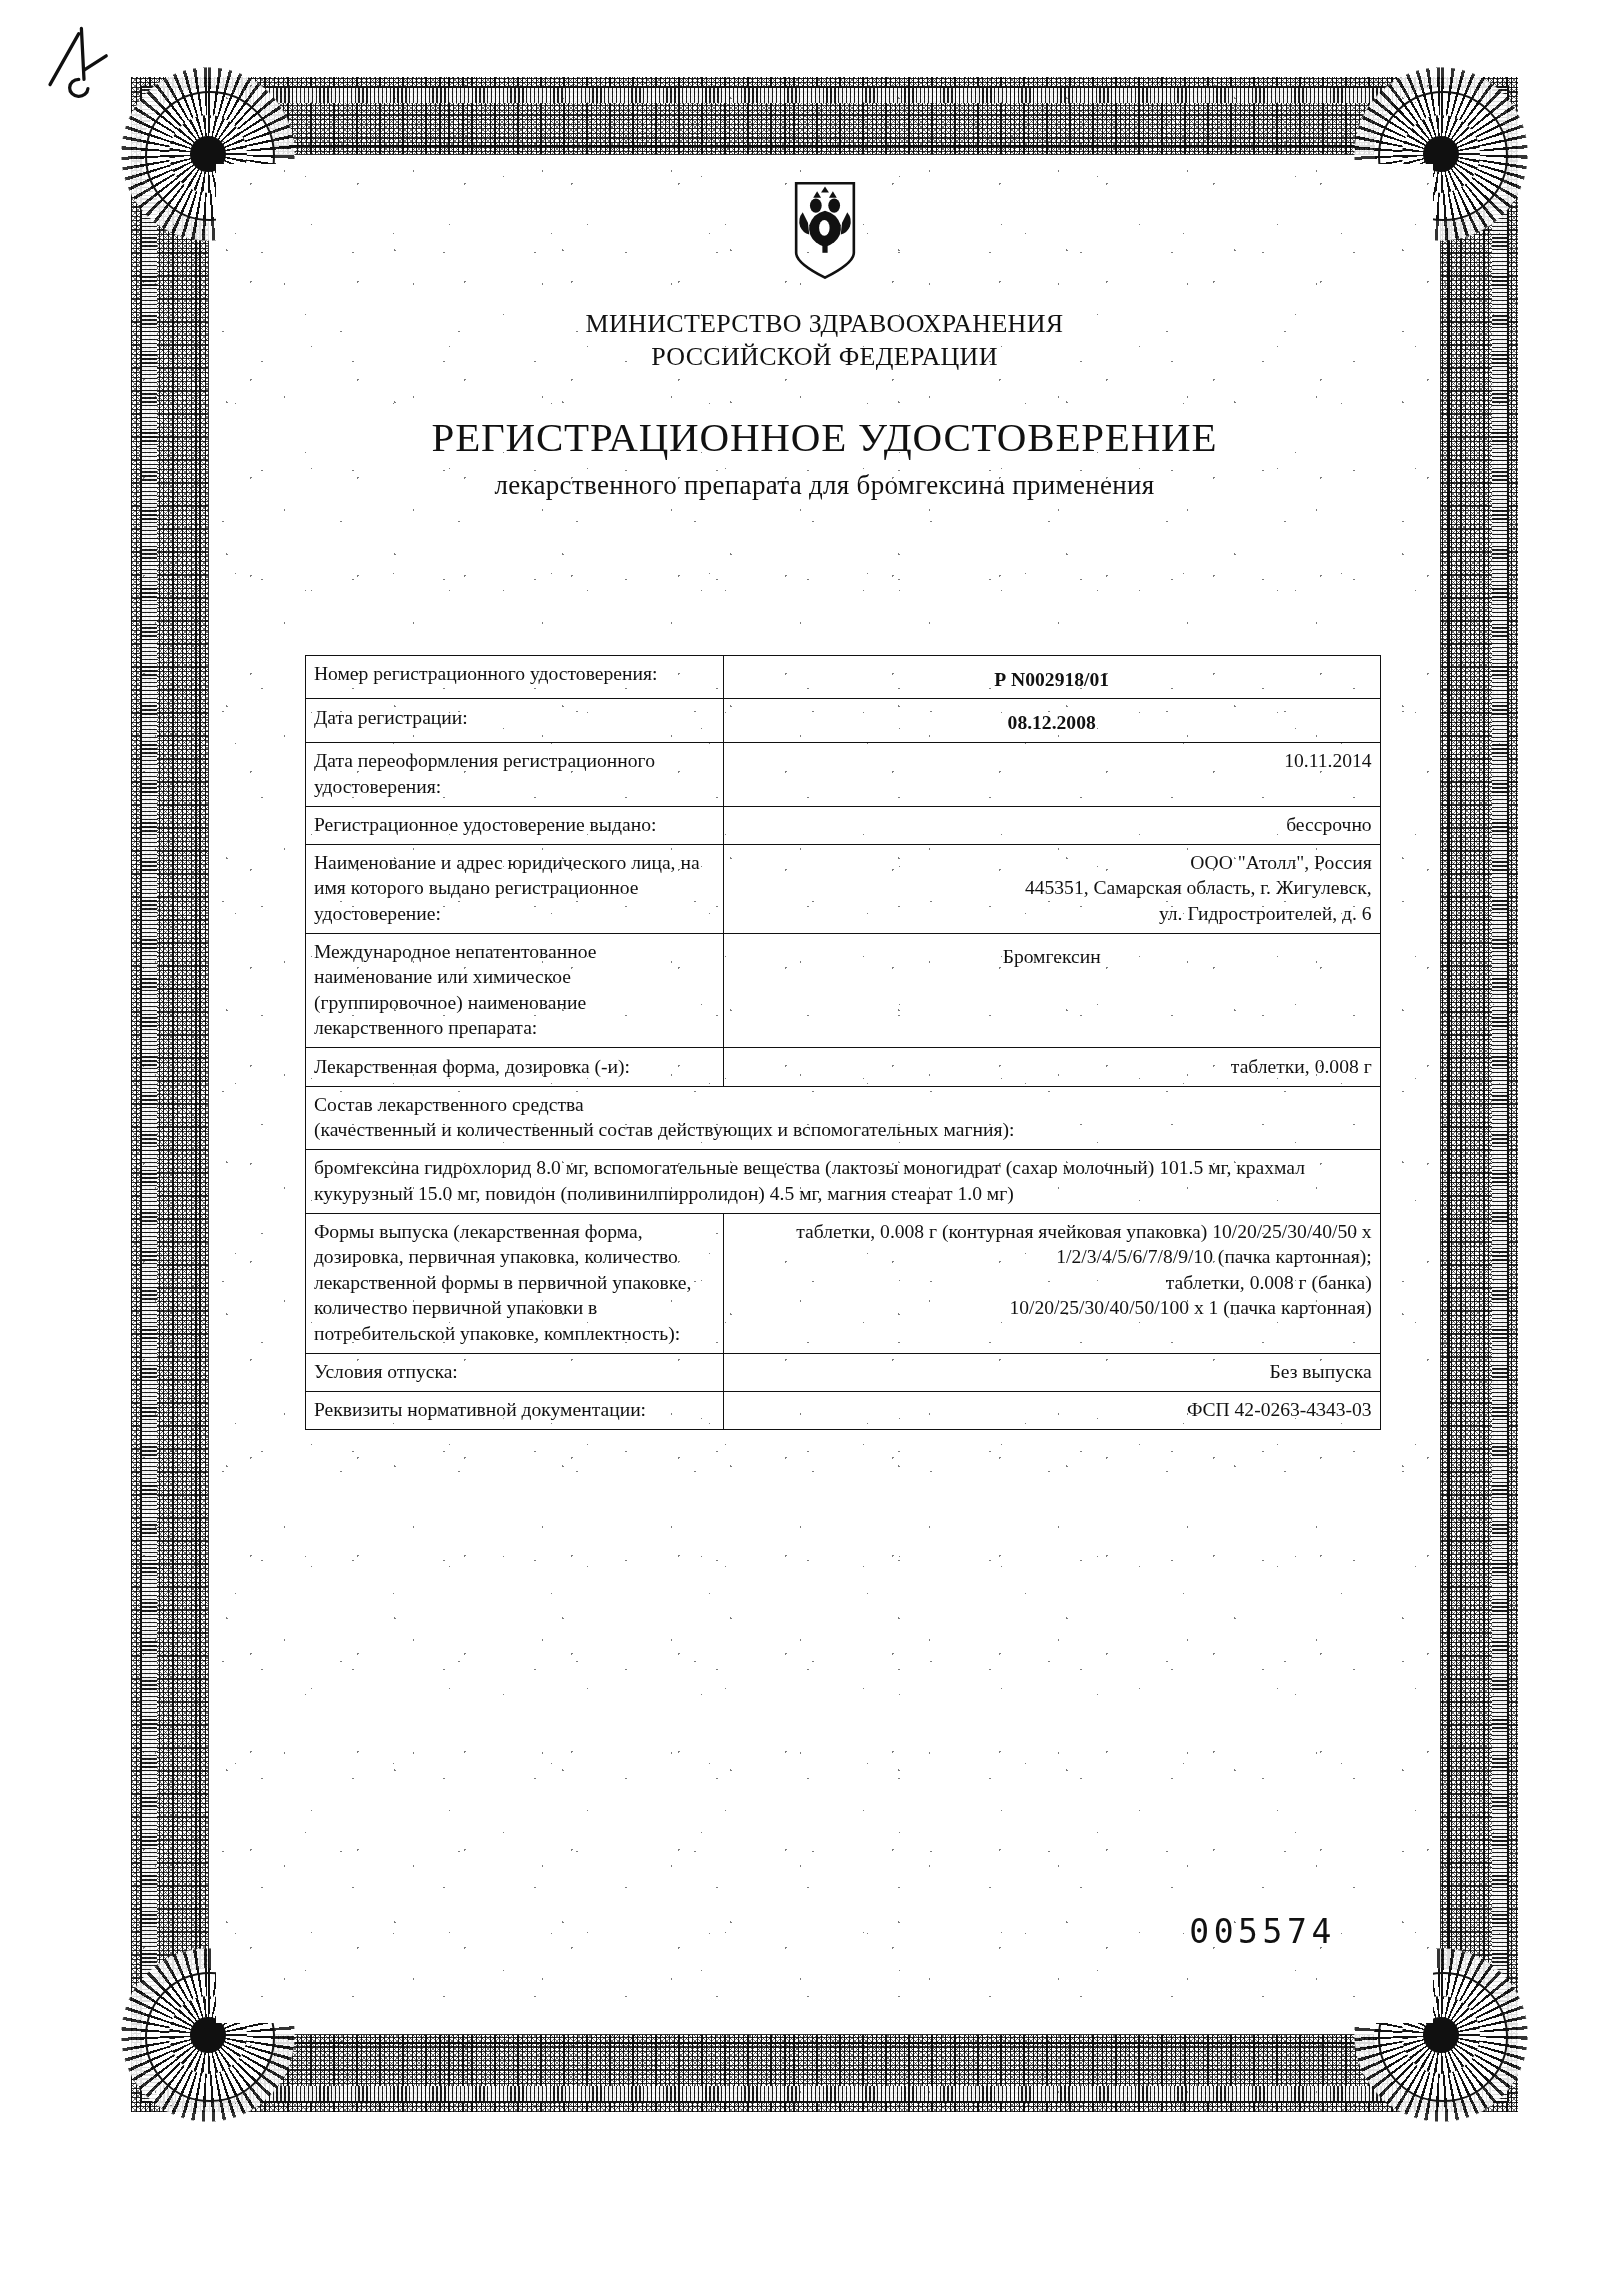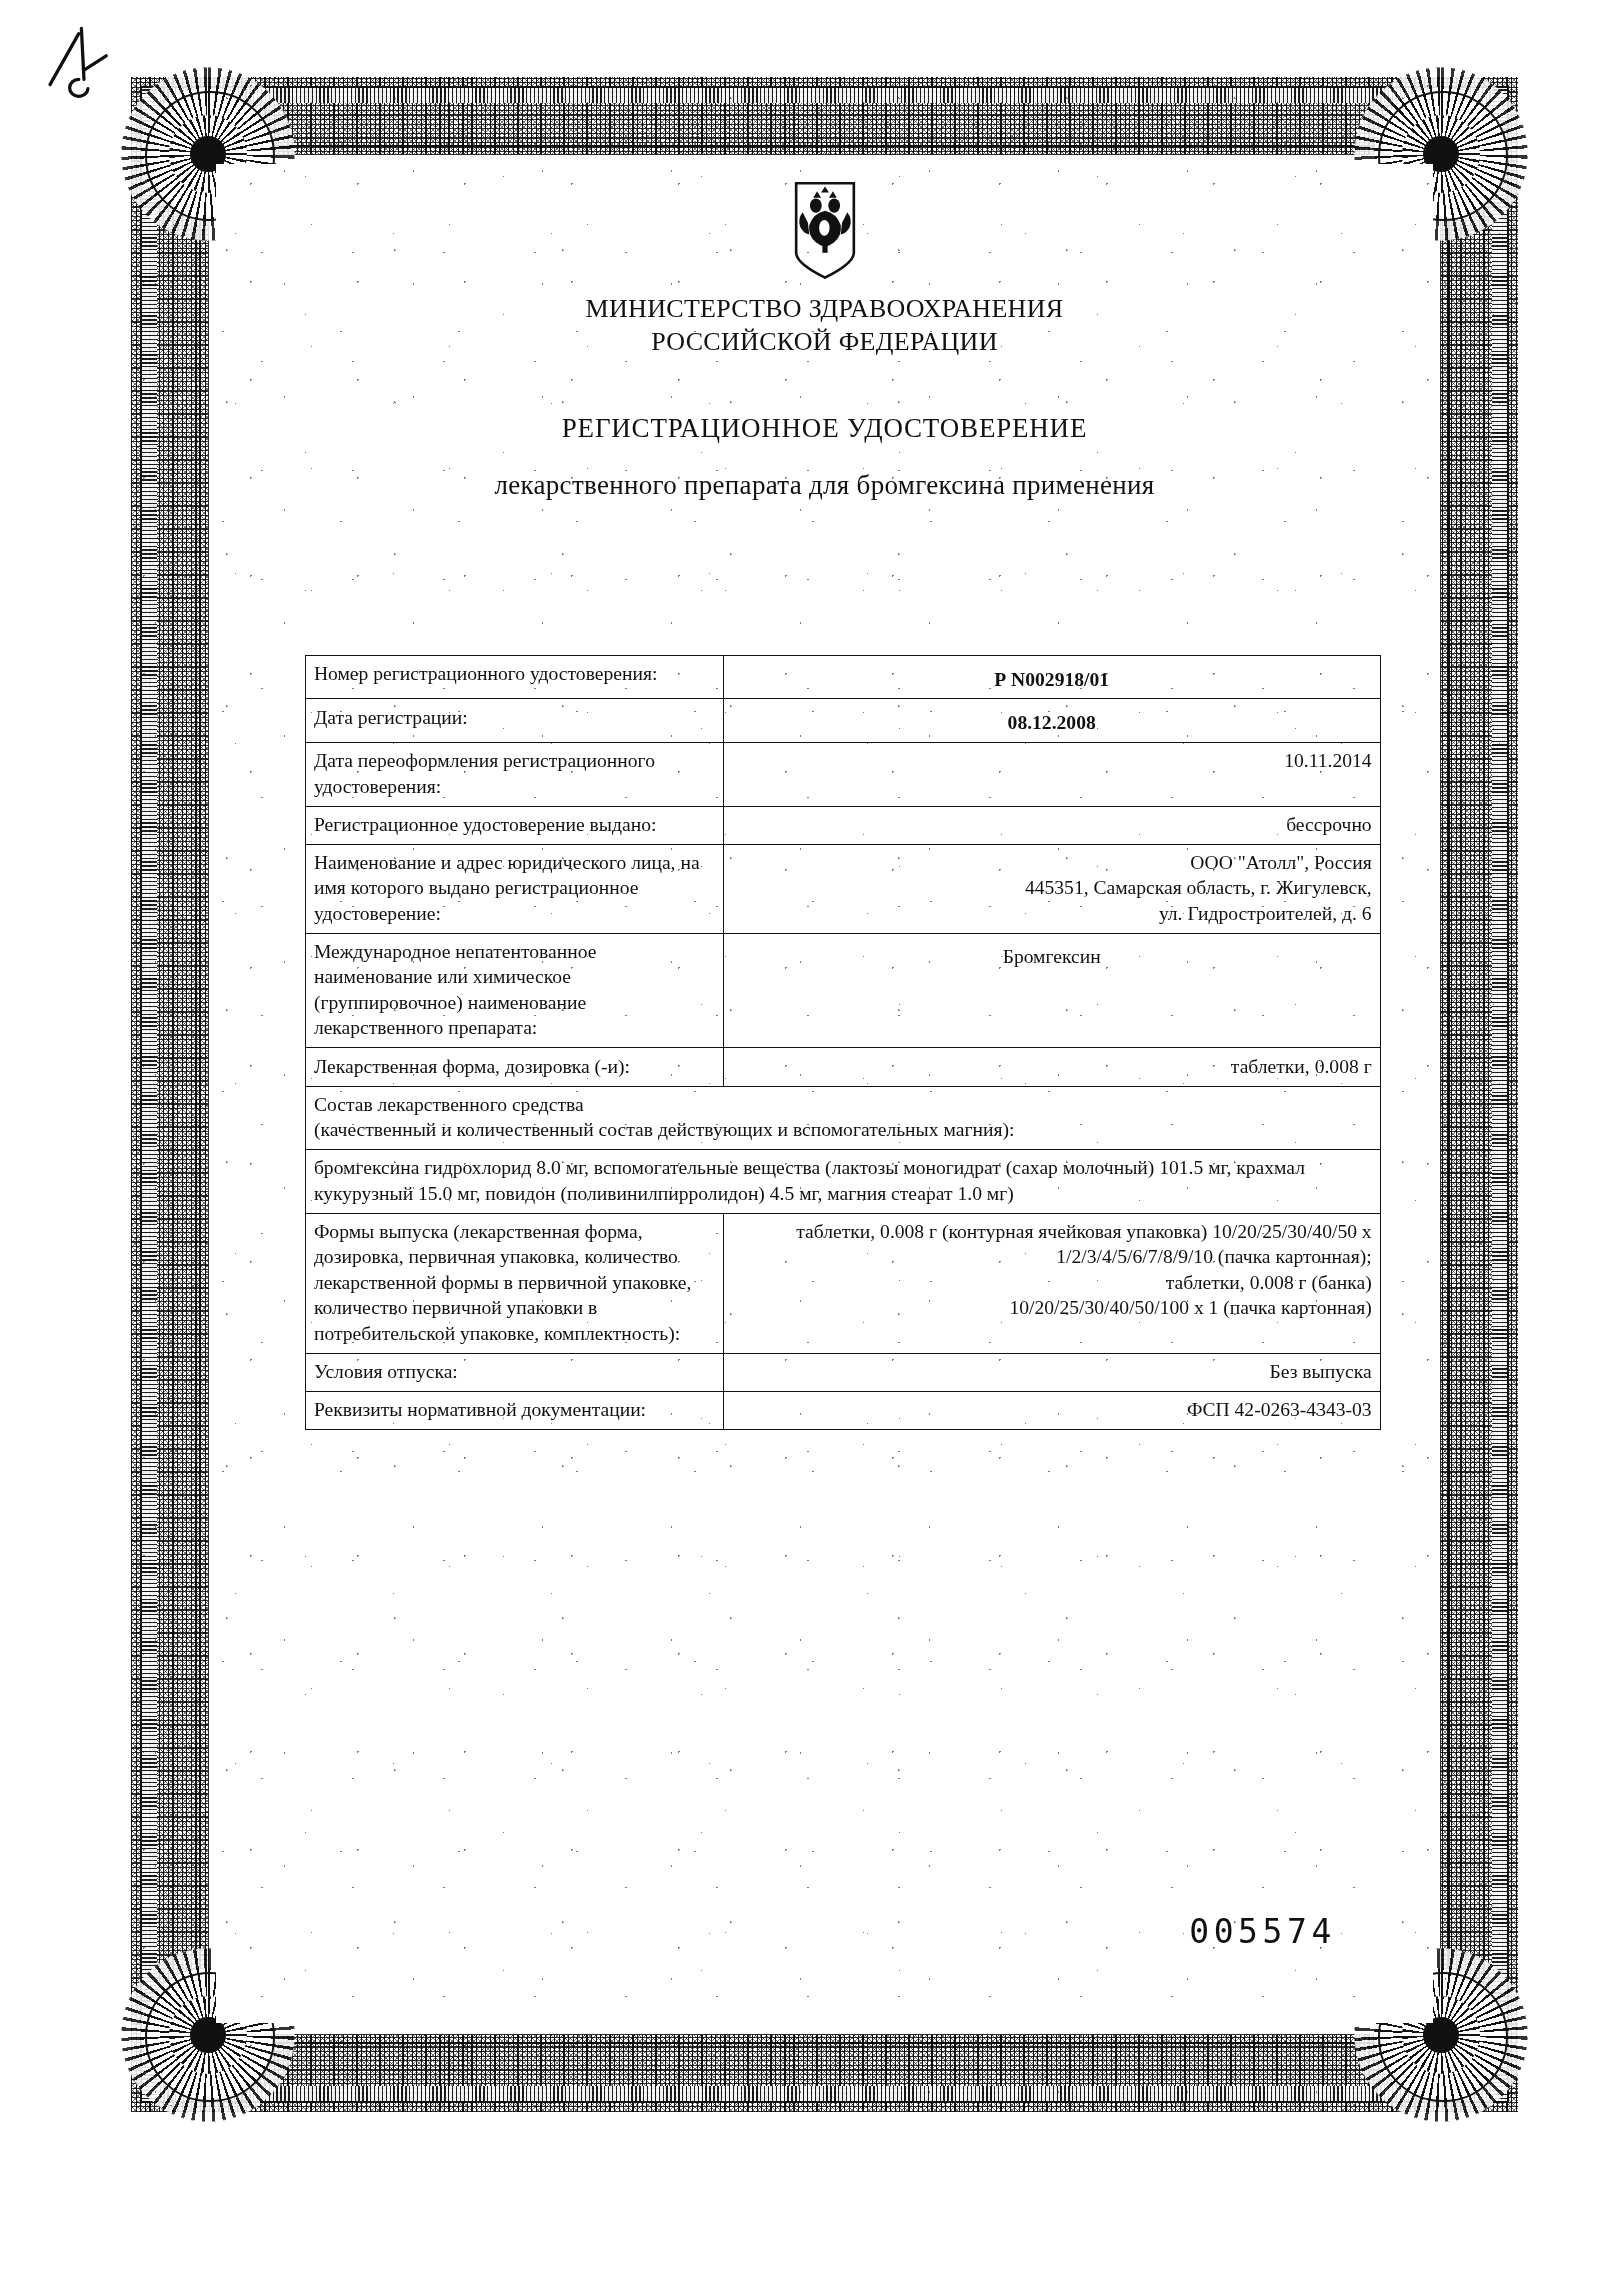--- a/index.html
+++ b/index.html
@@ -81,27 +81,27 @@
     position:absolute;left:216px;top:164px;width:1217px;height:1859px;
     background:#fff;
   }
 
   .emblem-wrap{
     position:absolute;left:50%;top:18.3px;transform:translateX(-50%);
     width:63px;height:97px;
   }
 
   .ministry{
-    position:absolute;left:0;right:0;top:128px;text-align:center;
+    position:absolute;left:0;right:0;top:143px;text-align:center;
     font-size:26px;line-height:1.28;letter-spacing:0.3px;
   }
 
   .doc-title{
     position:absolute;left:0;right:0;top:249px;text-align:center;
-    font-size:27px;letter-spacing:0.8px;font-weight:400;
+    font-size:41px;letter-spacing:0.8px;font-weight:400;
   }
   .doc-subtitle{
     position:absolute;left:0;right:0;top:306px;text-align:center;
     font-size:27px;letter-spacing:0.3px;
   }
 
   
   table.reg{
     position:absolute;left:89px;top:463px;width:1041px;
     border-collapse:collapse;

